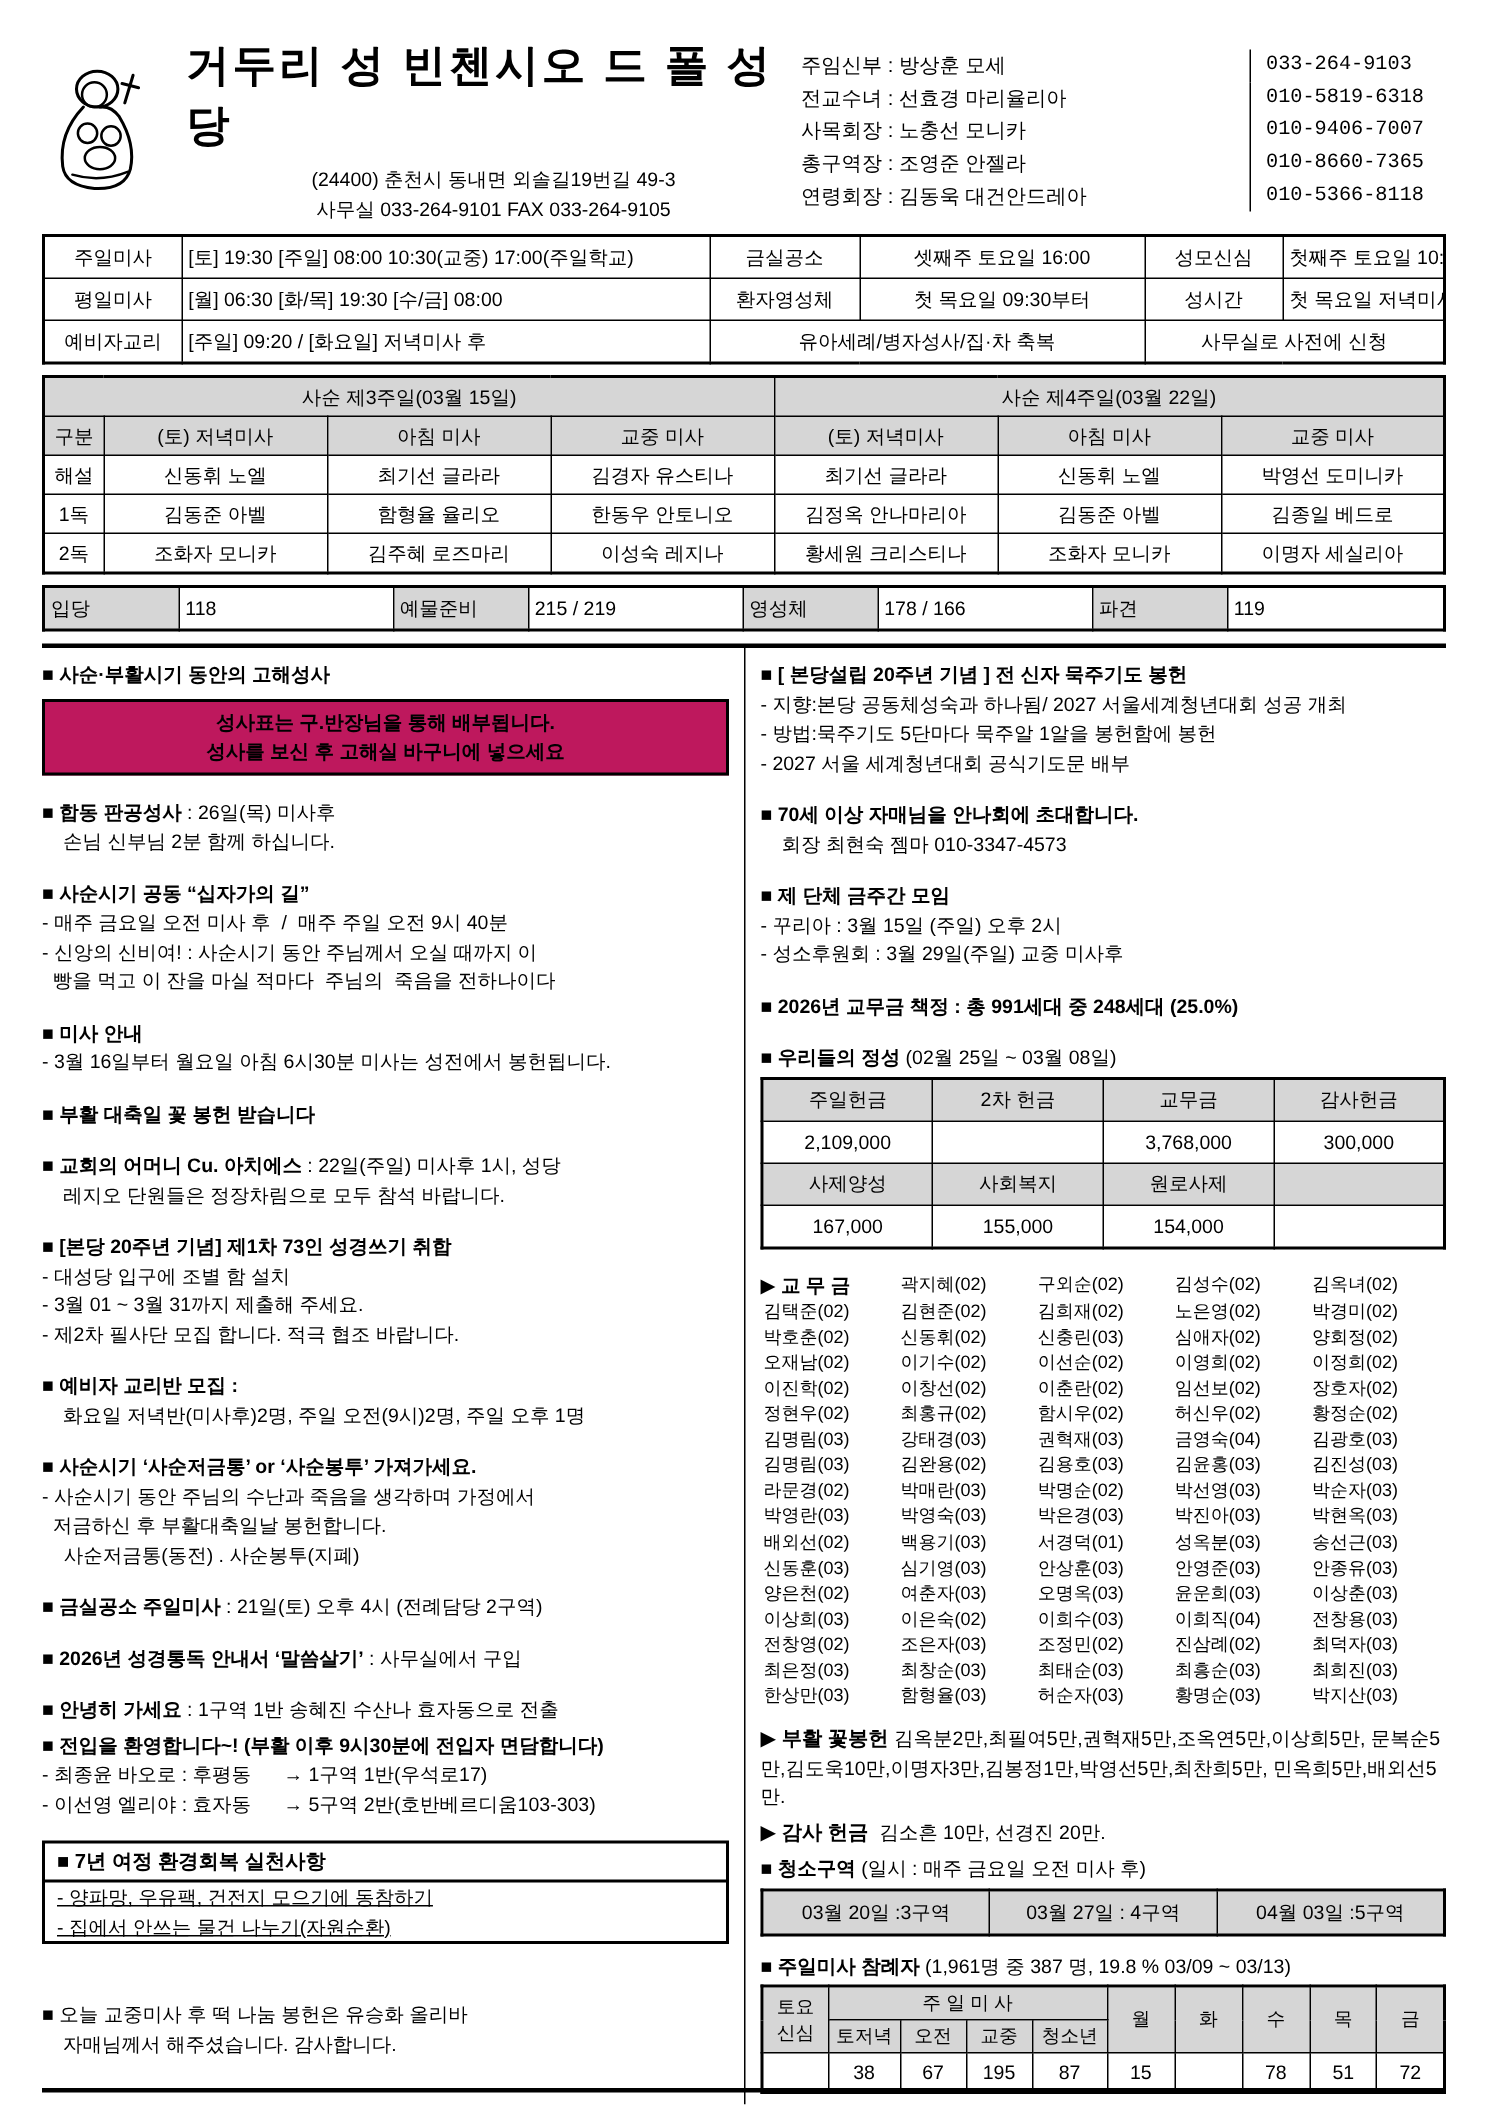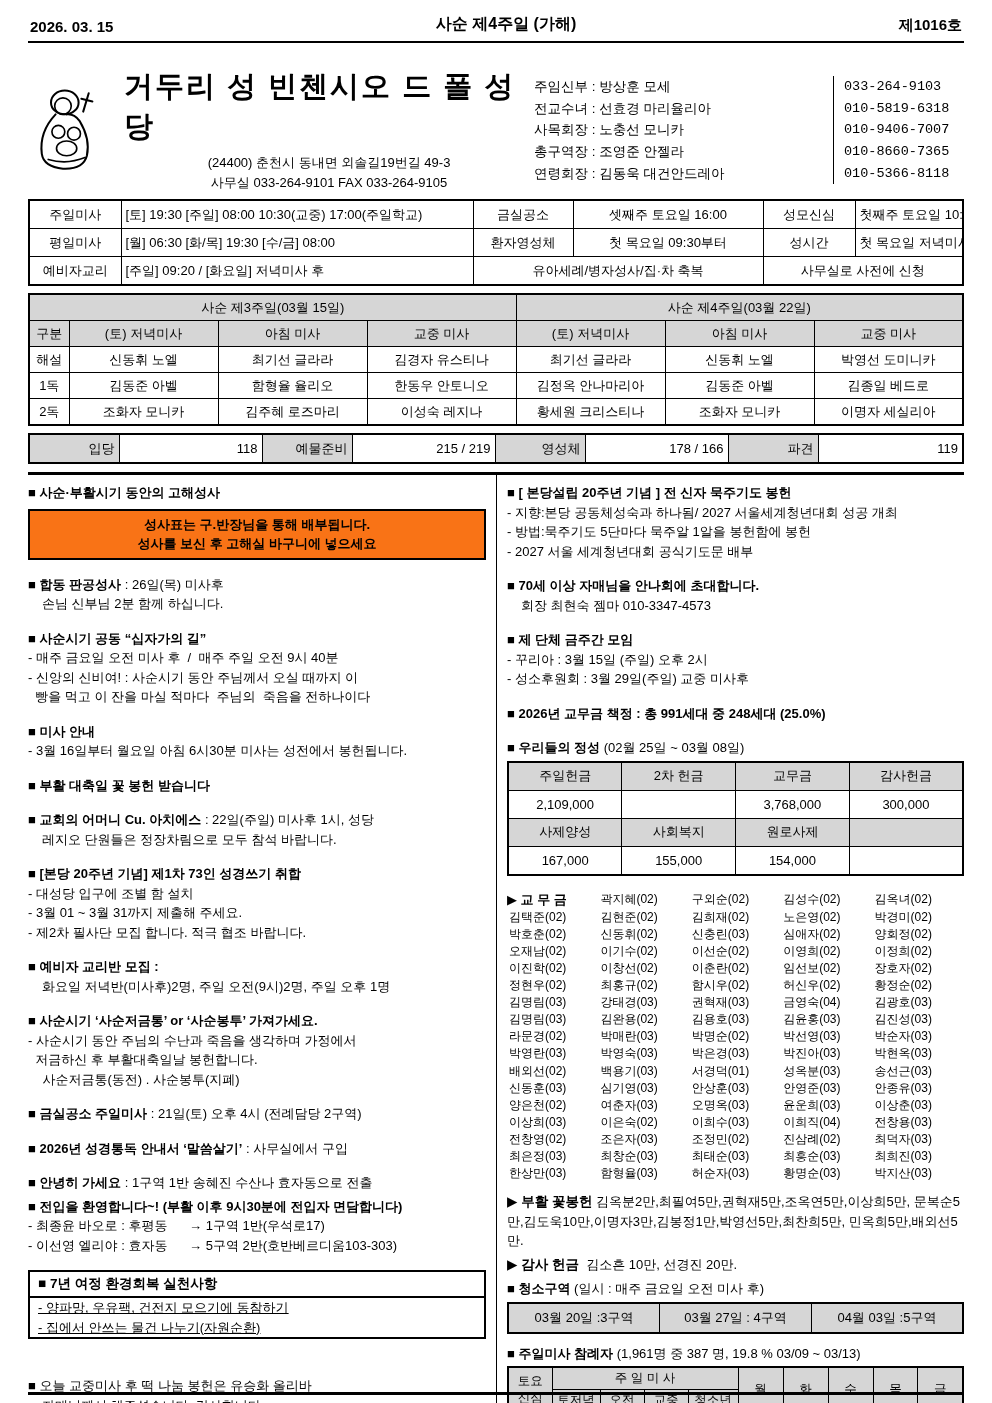--- a/index.html
+++ b/index.html
@@ -21,33 +21,33 @@
   .c-left{flex:1;border-right:1px solid #000;padding-right:6px;}
   .c-phone{flex:0 0 120px;padding-left:10px;font-family:Liberation Mono, monospace;}
   table{border-collapse:collapse;width:100%;table-layout:fixed;}
   td{border:1px solid #000;font-size:13px;padding:2px 4px;overflow:hidden;white-space:nowrap;}
   .b2{border:2px solid #000;}
   .g{background:#d6d6d6;}
   .tc{text-align:center;}
   .sched td{height:23px;}
   .lit td{height:21px;text-align:center;}
   .lit .hd{font-weight:normal;}
-  .hymns td{height:23px;text-align:right;}
+  .hymns td{height:23px;text-align:left;}
   .rule{border-top:3px solid #000;margin-top:8px;}
   
   .cols{display:flex;align-items:stretch;}
   .colL{width:468px;flex:0 0 468px;padding:8px 10px 0 0;box-sizing:border-box;}
   .colR{flex:1;border-left:1px solid #000;padding:8px 0 0 10px;box-sizing:border-box;}
   .sec{margin:0 0 15px;}
   .sec-title{font-weight:bold;font-size:13px;line-height:1.5;}
   .sec-title .rest{font-weight:normal;}
   .sec-title.plain, .sec-title.plain b{font-weight:normal;margin-top:37px;}
   .bl{font-size:13px;line-height:1.5;white-space:pre-wrap;}
   .indent .bl{padding-left:14px;}
-  .graybox{border:2px solid #000;background:#f97316;text-align:center;
+  .graybox{border:2px solid #000;background:#be185d;text-align:center;
     font-weight:bold;font-size:13.5px;padding:4px 18px;line-height:1.6;margin:6px 0 0;}
   .box7{border:2px solid #000;margin-top:4px;}
   .box7 .t{font-weight:bold;font-size:13.5px;padding:3px 8px;border-bottom:2px solid #000;}
   .box7 .bd{padding:0 8px;text-decoration:underline;}
   
   .off td{height:23px;text-align:center;}
   .names{display:grid;grid-template-columns:repeat(5,1fr);font-size:12px;
     line-height:1.42;margin:2px 0 10px;}
   .names .nm{white-space:nowrap;text-align:left;padding-left:2px;}
   .names .lbl{font-weight:bold;font-size:13px;white-space:nowrap;}
@@ -56,25 +56,20 @@
   .clean td{height:24px;text-align:center;}
   .att td{height:19px;text-align:center;font-size:12.5px;padding:1px 2px;}
   .att .v{height:23px;font-size:13px;}
   .bottom-rule{position:absolute;left:28px;right:28px;bottom:8px;border-top:3px solid #000;}
 </style>
 </head>
 <body>
 
 <div class="page">
 
-  <div class="topline">
-    <span>2026. 03. 15</span>
-    <span class="c">사순 제4주일 (가해)</span>
-    <span>제1016호</span>
-  </div>
 
   <div class="masthead">
     <svg class="logo" viewBox="0 0 100 100">
       <g fill="none" stroke="#000" stroke-width="2.2" stroke-linecap="round">
         <ellipse cx="40" cy="20" rx="15" ry="13"></ellipse>
         <circle cx="38" cy="24" r="9" stroke-width="1.8"></circle>
         <line x1="66" y1="10" x2="60" y2="30"></line>
         <line x1="58" y1="16" x2="70" y2="19"></line>
         <path d="M30,33 Q12,52 15,76 Q17,90 38,92 Q60,93 64,78 Q68,60 56,40 Q50,32 42,33"></path>
         <circle cx="33" cy="52" r="7" stroke-width="1.8"></circle>

